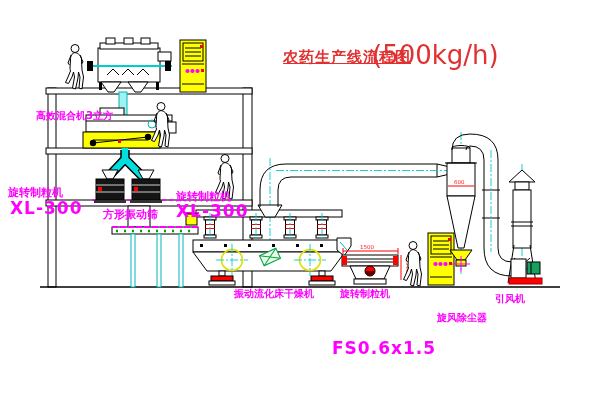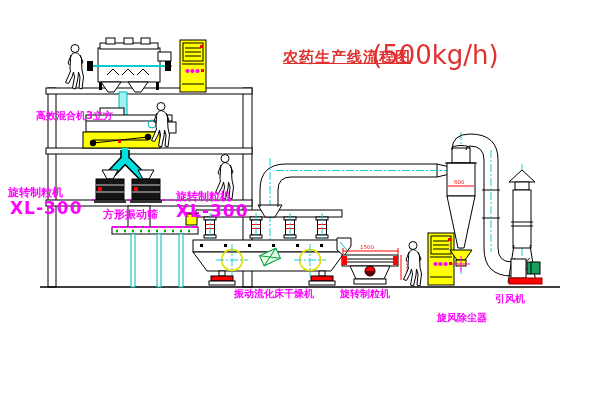--- a/index.html
+++ b/index.html
@@ -251,17 +251,18 @@
 <div class="lbl lbl-lg" style="left:10px;top:160px;">XL-300</div>
 <div class="lbl lbl-xs" style="left:8px;top:187px;">旋转制粒机</div>
 <div class="lbl lbl-lg" style="left:176px;top:163px;">XL-300</div>
 <div class="lbl lbl-xs" style="left:176px;top:191px;">旋转制粒机</div>
 
 <div class="lbl lbl-xs" style="left:103px;top:209px;">方形振动筛</div>
 
 <div class="lbl lbl-sm" style="left:234px;top:289px;">振动流化床干燥机</div>
 
 <div class="lbl lbl-sm" style="left:340px;top:289px;">旋转制粒机</div>
+<div class="lbl lbl-lg" style="left:332px;top:300px;">FS0.6x1.5</div>
 
 <div class="lbl lbl-sm" style="left:437px;top:294px;margin-top:19px;">旋风除尘器</div>
 <div class="lbl lbl-sm" style="left:495px;top:294px;">引风机</div>
 
 </div>
 
 </body></html>

